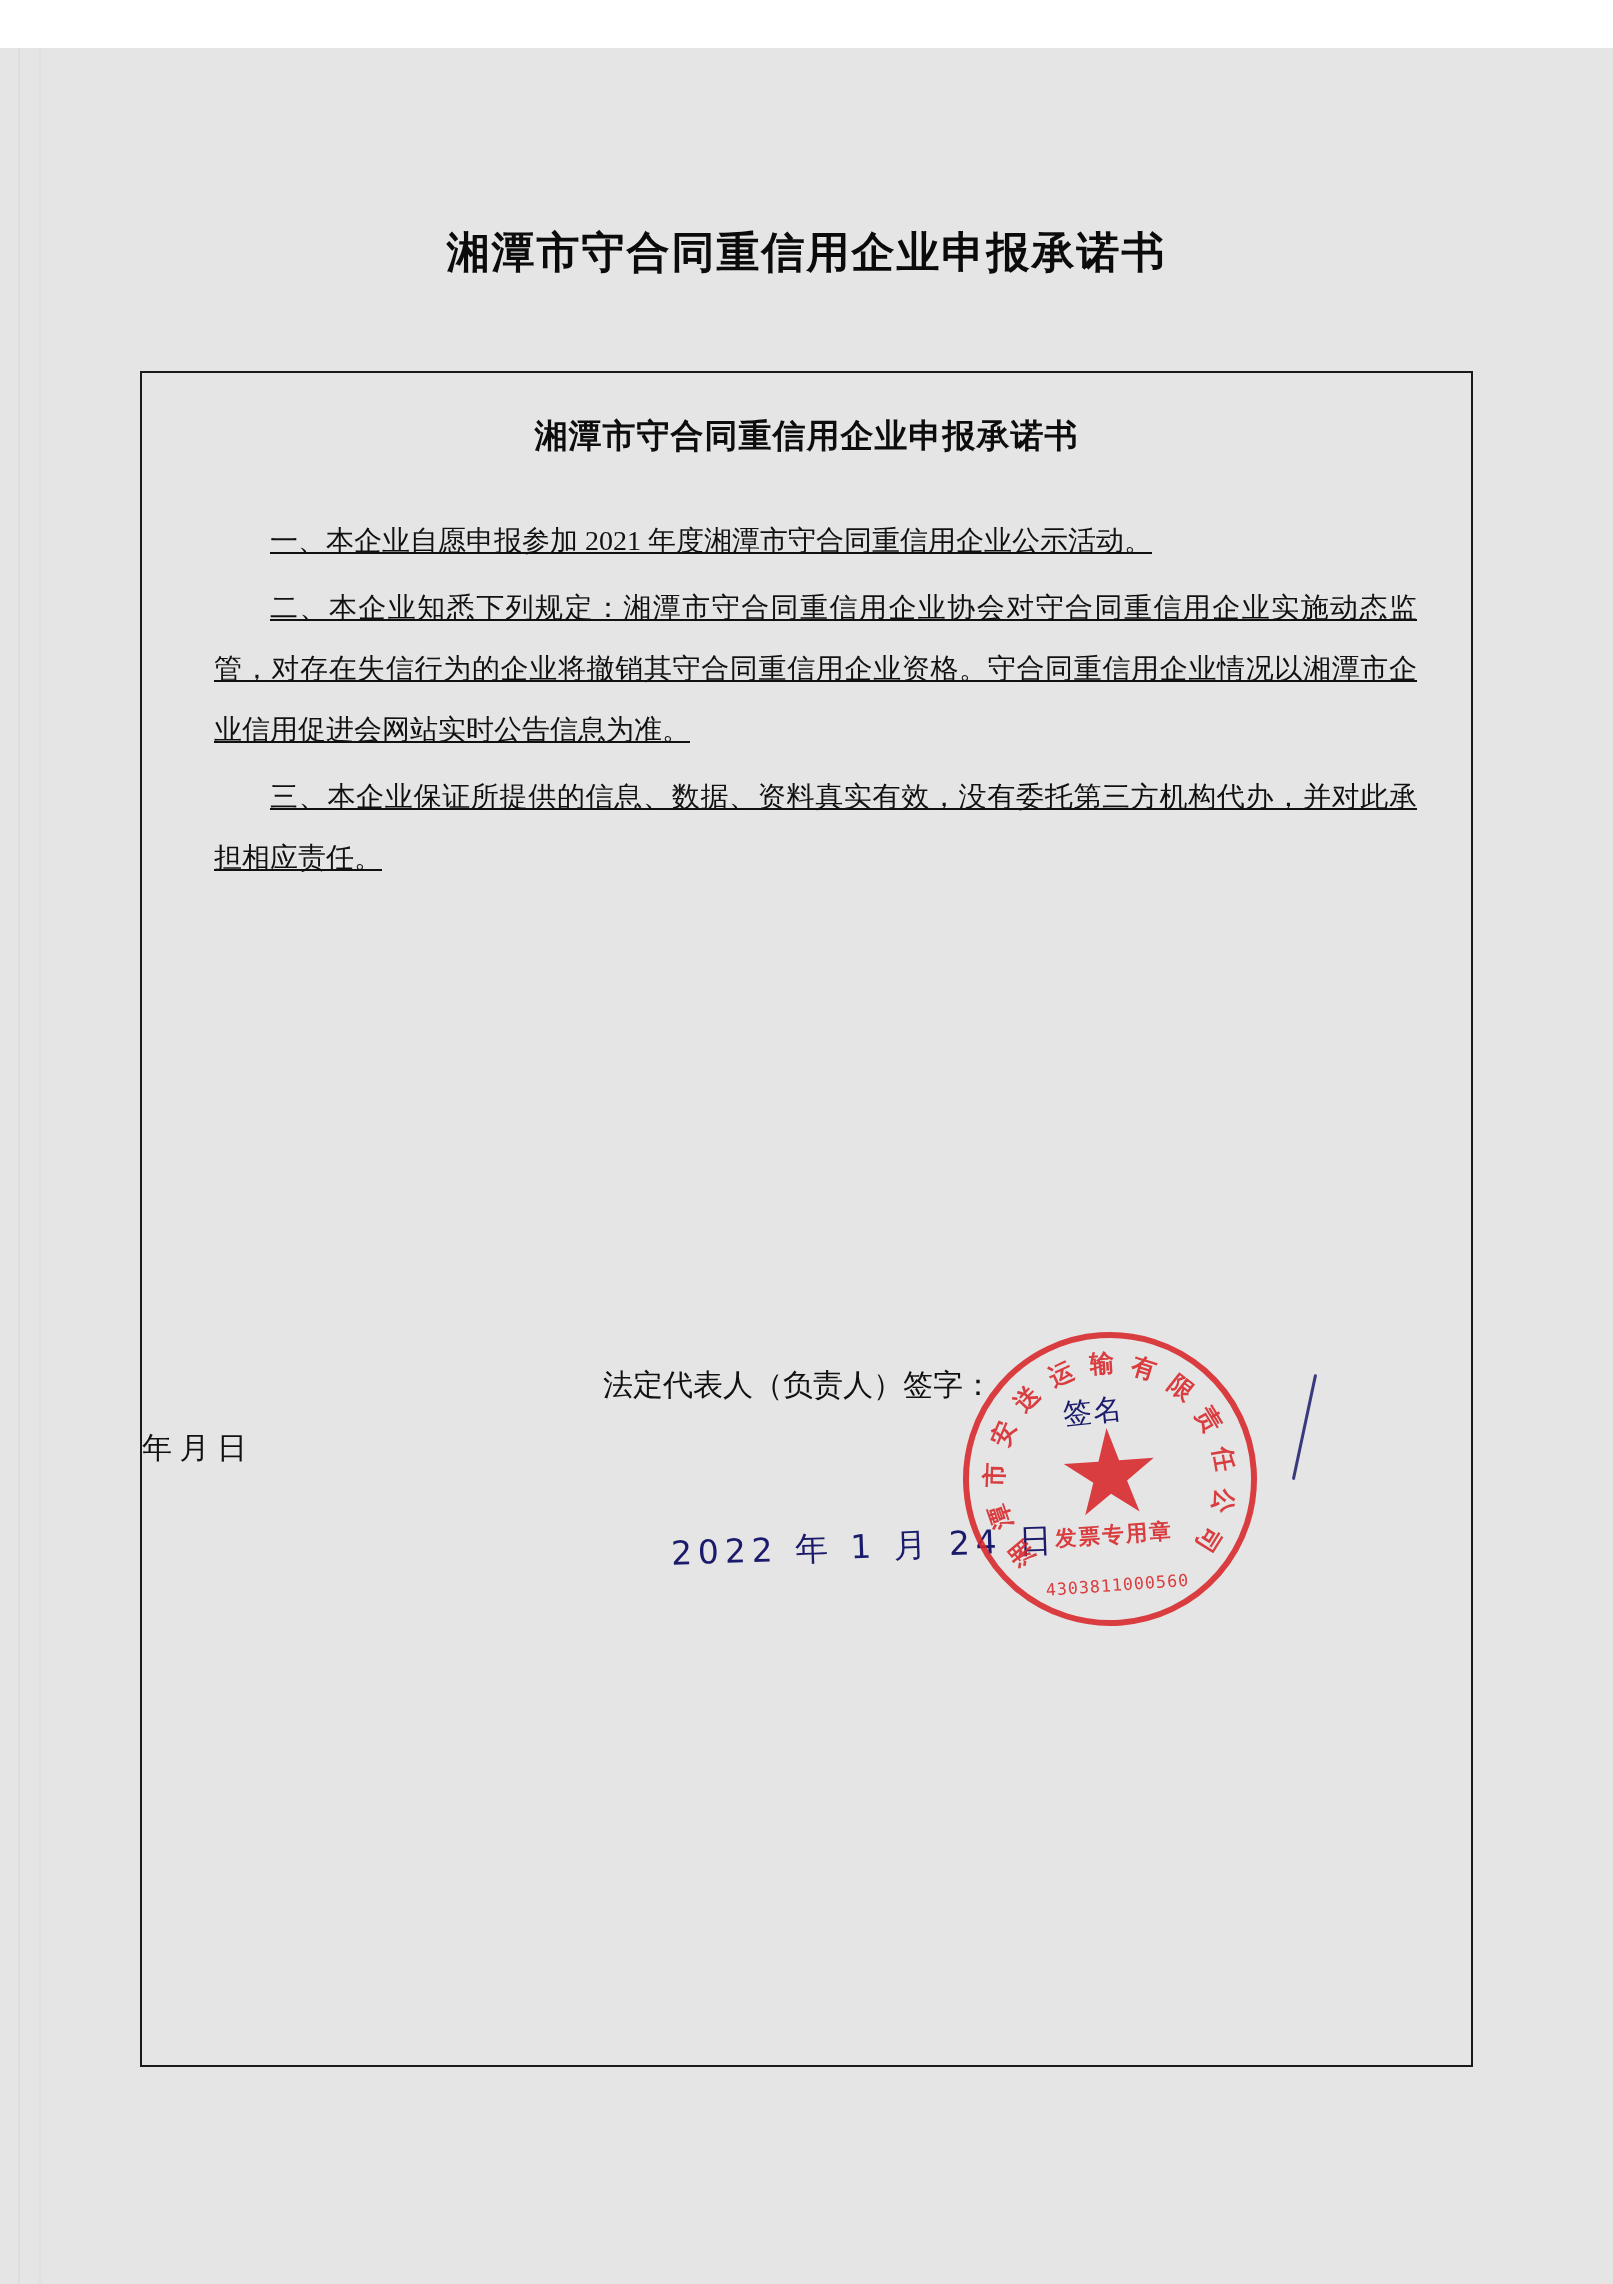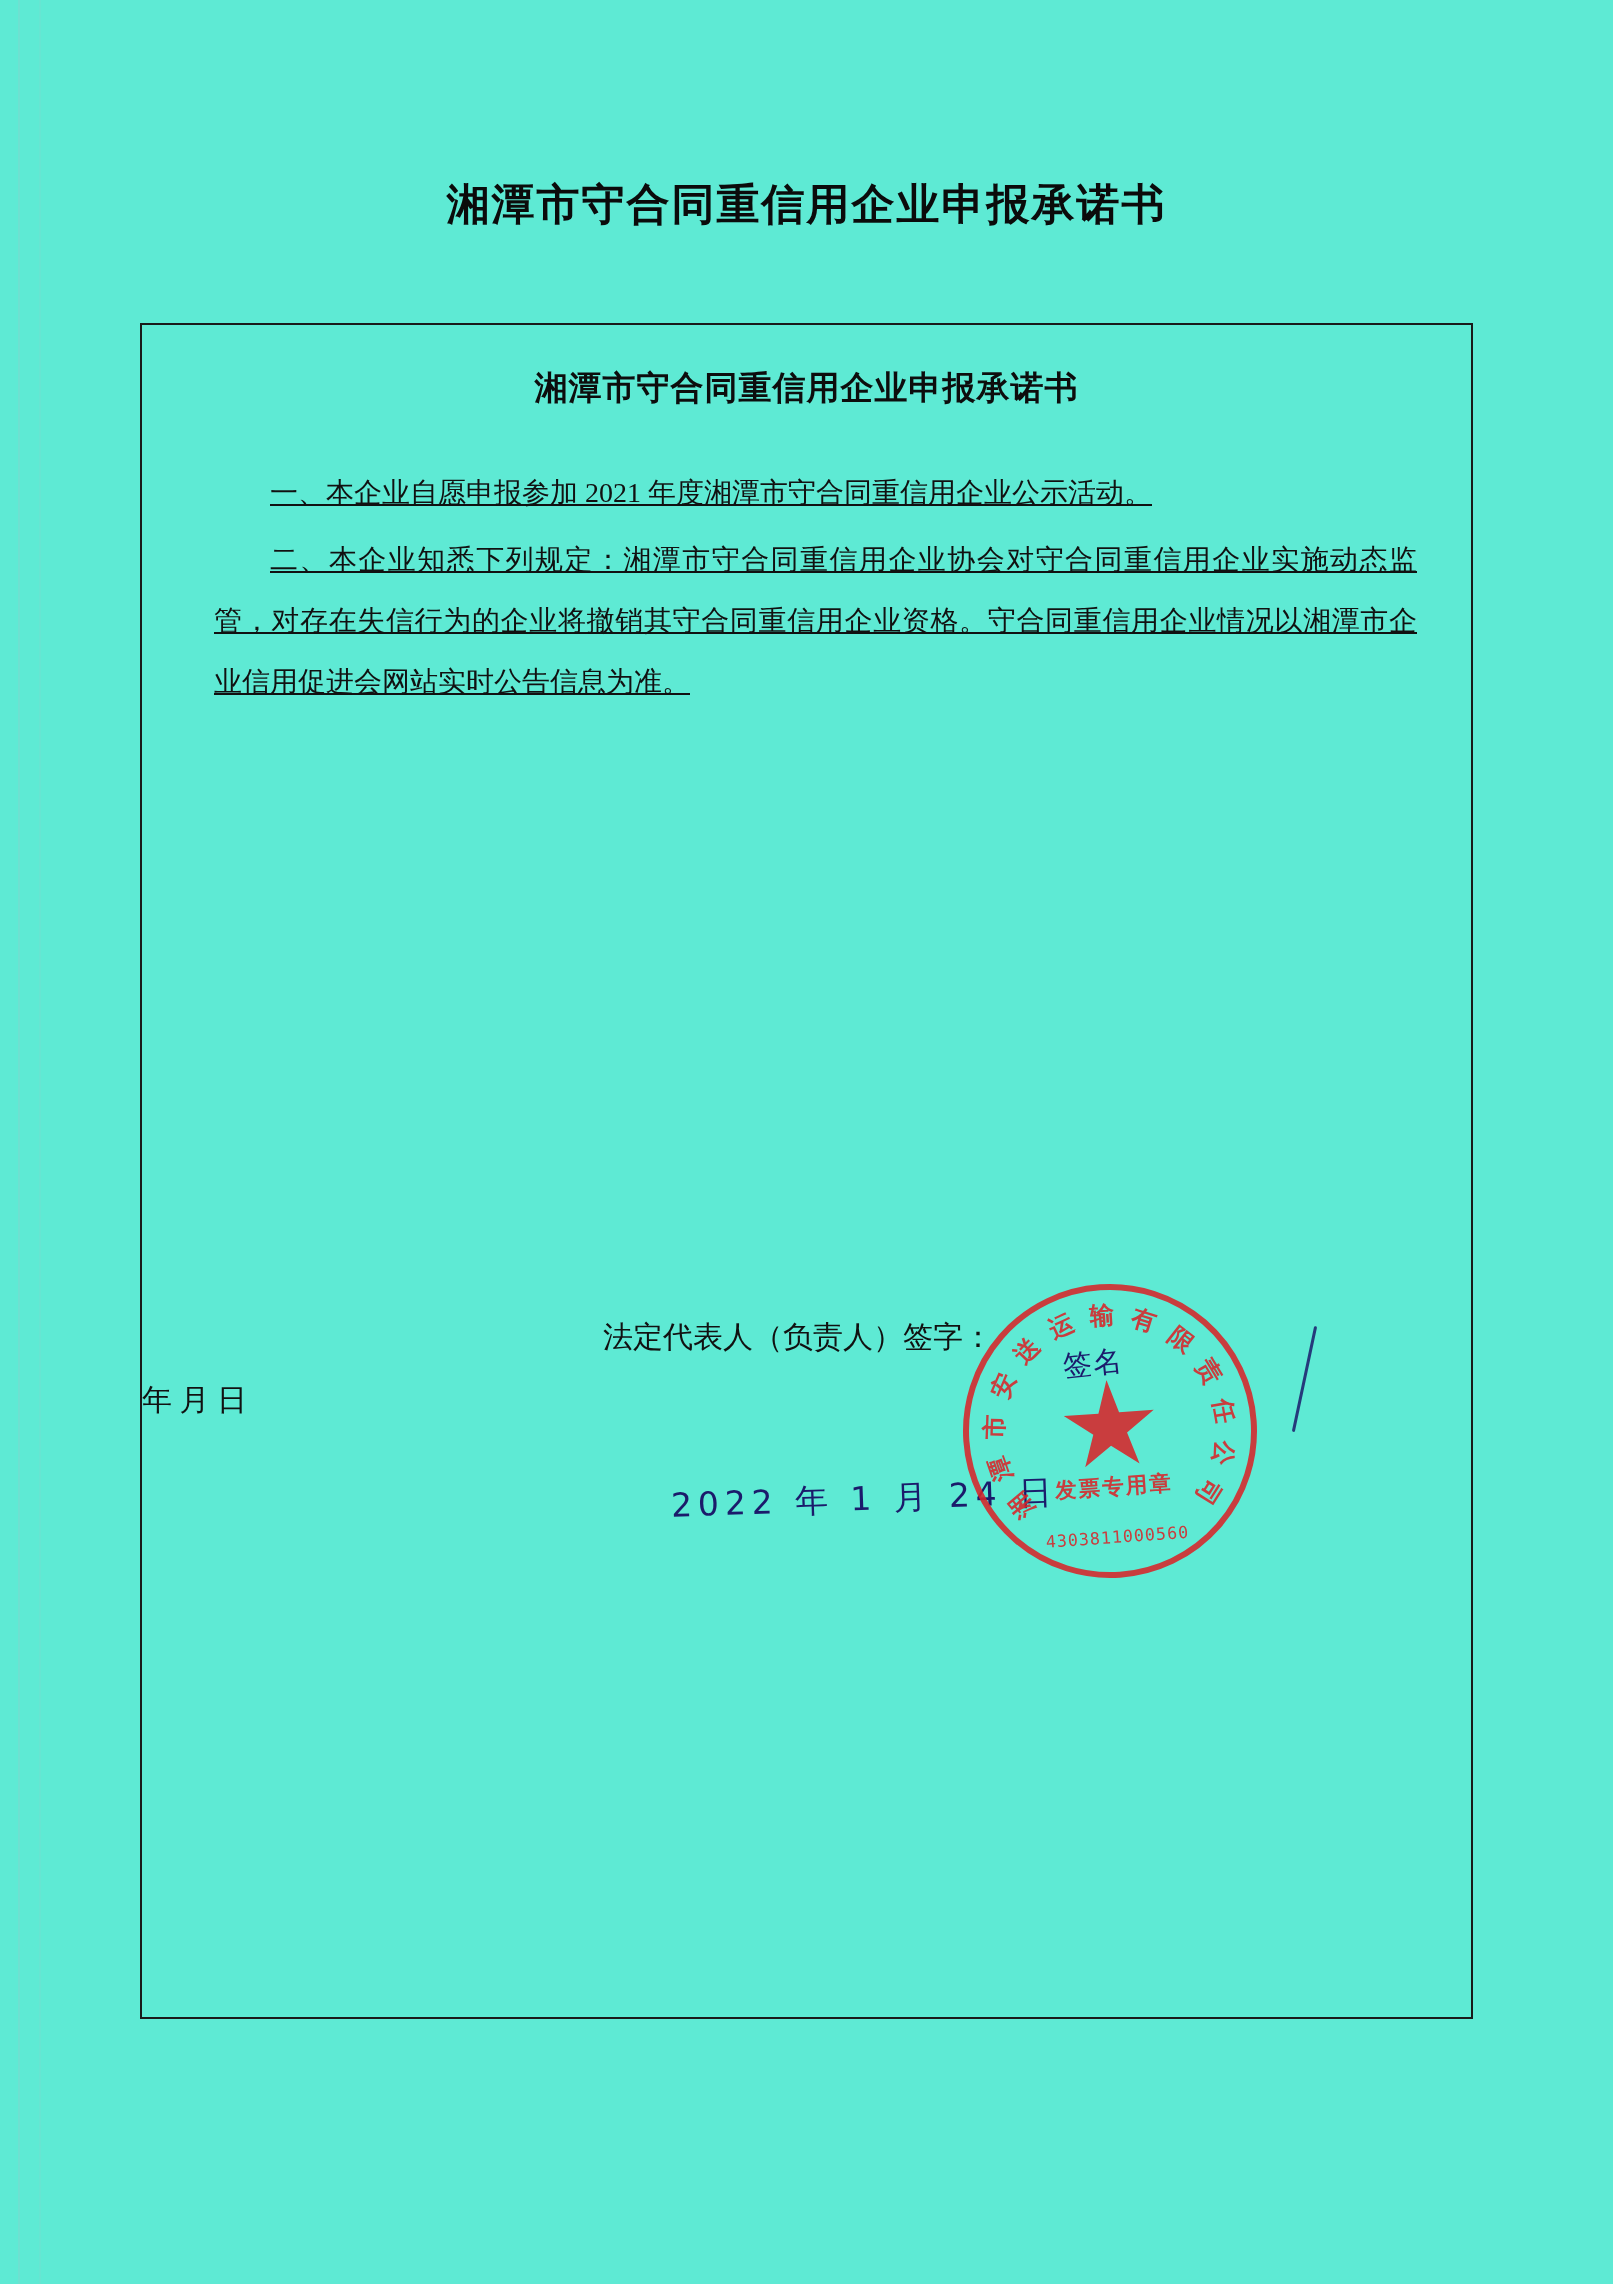--- a/index.html
+++ b/index.html
@@ -11,21 +11,22 @@
     width: 1613px;
     height: 2285px;
     position: relative;
     font-family: "Liberation Serif", "DejaVu Serif", serif;
     color: #111111;
     overflow: hidden;
   }
   .page {
     position: absolute;
     inset: 0;
-    background: #5eead4;
+    background: #e5e5e5;
+    margin-top: 48px;
   }
   
   .scan-streak {
     position: absolute;
     top: 0;
     bottom: 0;
     width: 2px;
     background: rgba(180, 190, 200, 0.18);
   }
   .doc-title {
@@ -208,20 +209,21 @@
 
   <div class="doc-title">湘潭市守合同重信用企业申报承诺书</div>
 
   <div class="frame">
 
     <div class="inner-title">湘潭市守合同重信用企业申报承诺书</div>
 
     <div class="body-text">
       <p class="para">一、本企业自愿申报参加 2021 年度湘潭市守合同重信用企业公示活动。</p>
       <p class="para">二、本企业知悉下列规定：湘潭市守合同重信用企业协会对守合同重信用企业实施动态监管，对存在失信行为的企业将撤销其守合同重信用企业资格。守合同重信用企业情况以湘潭市企业信用促进会网站实时公告信息为准。</p>
+      <p class="para">三、本企业保证所提供的信息、数据、资料真实有效，没有委托第三方机构代办，并对此承担相应责任。</p>
     </div>
 
     <div class="sig-block">
       <div class="sig-line-1">法定代表人（负责人）签字：</div>
       <div class="sig-line-3">年    月    日</div>
     </div>
 
     <div class="hand-sign handwriting">签名</div>
     <div class="hand-stroke"></div>
     <div class="hand-date">2022 年 1 月 24 日</div>

